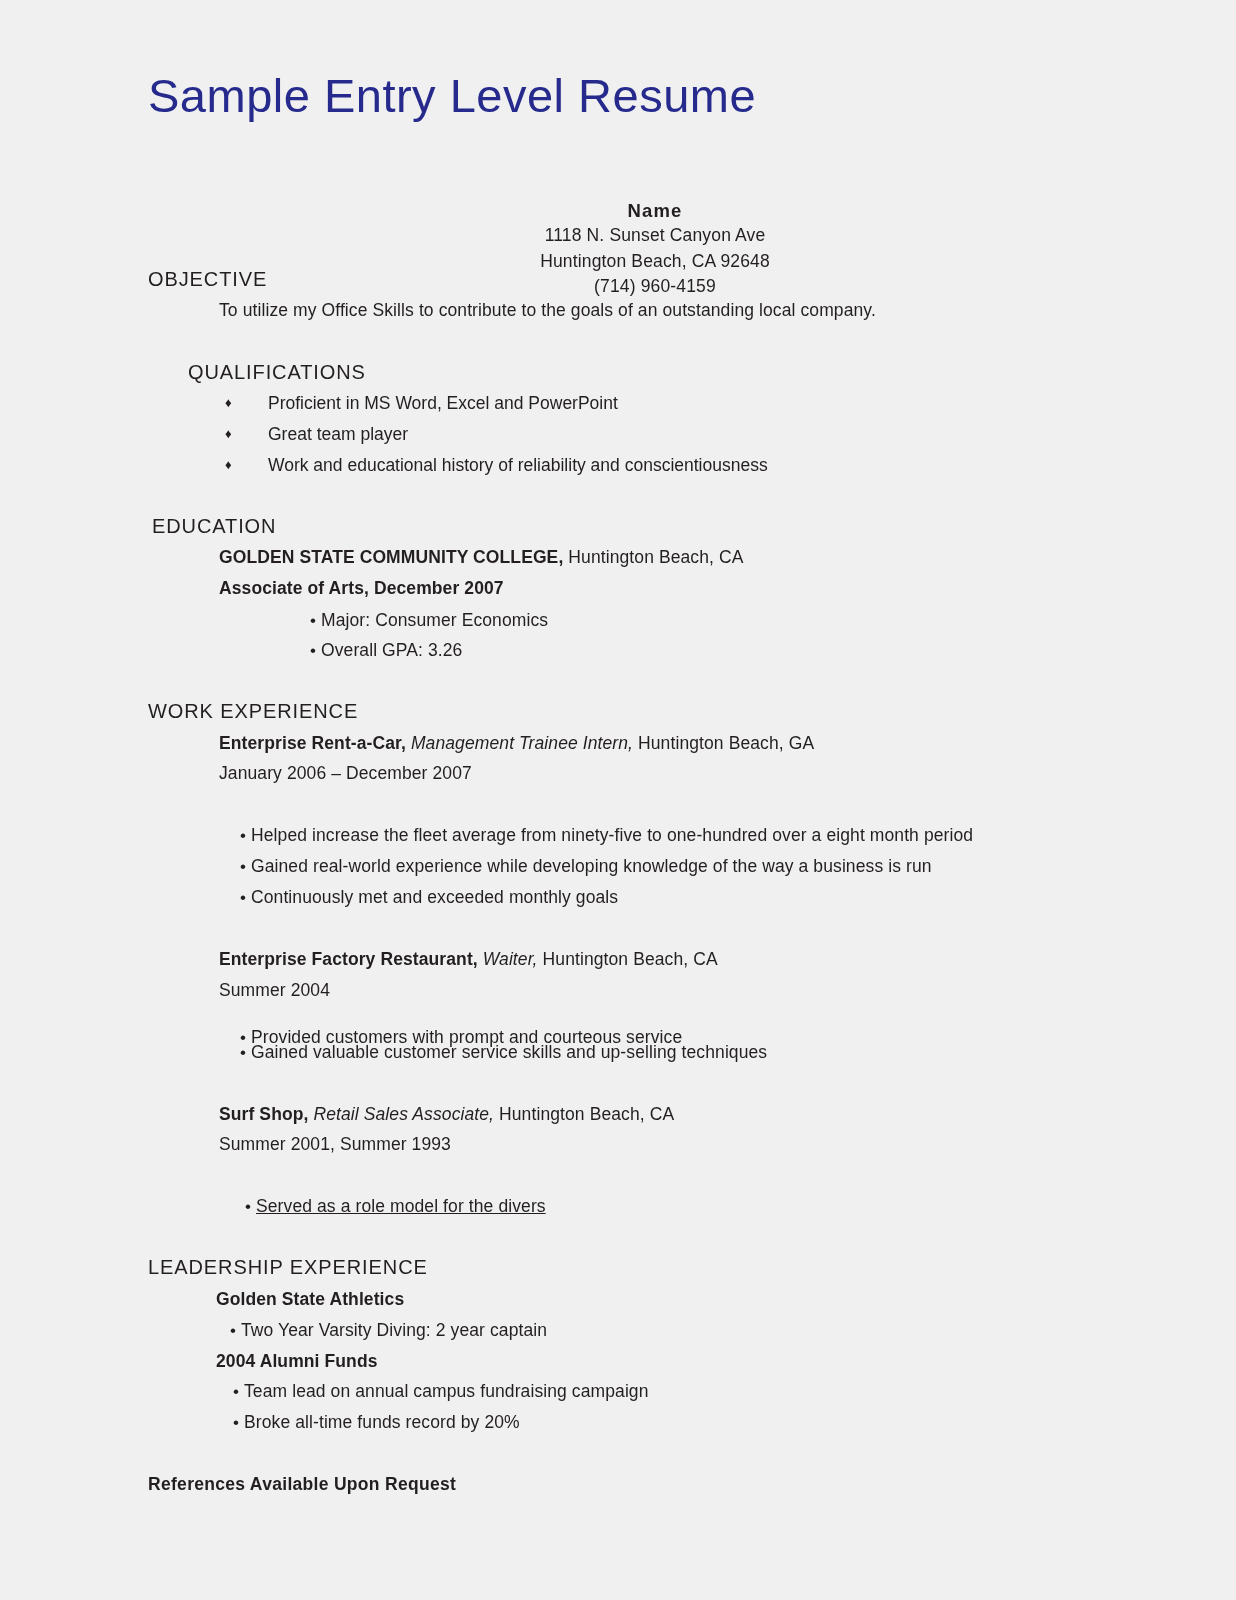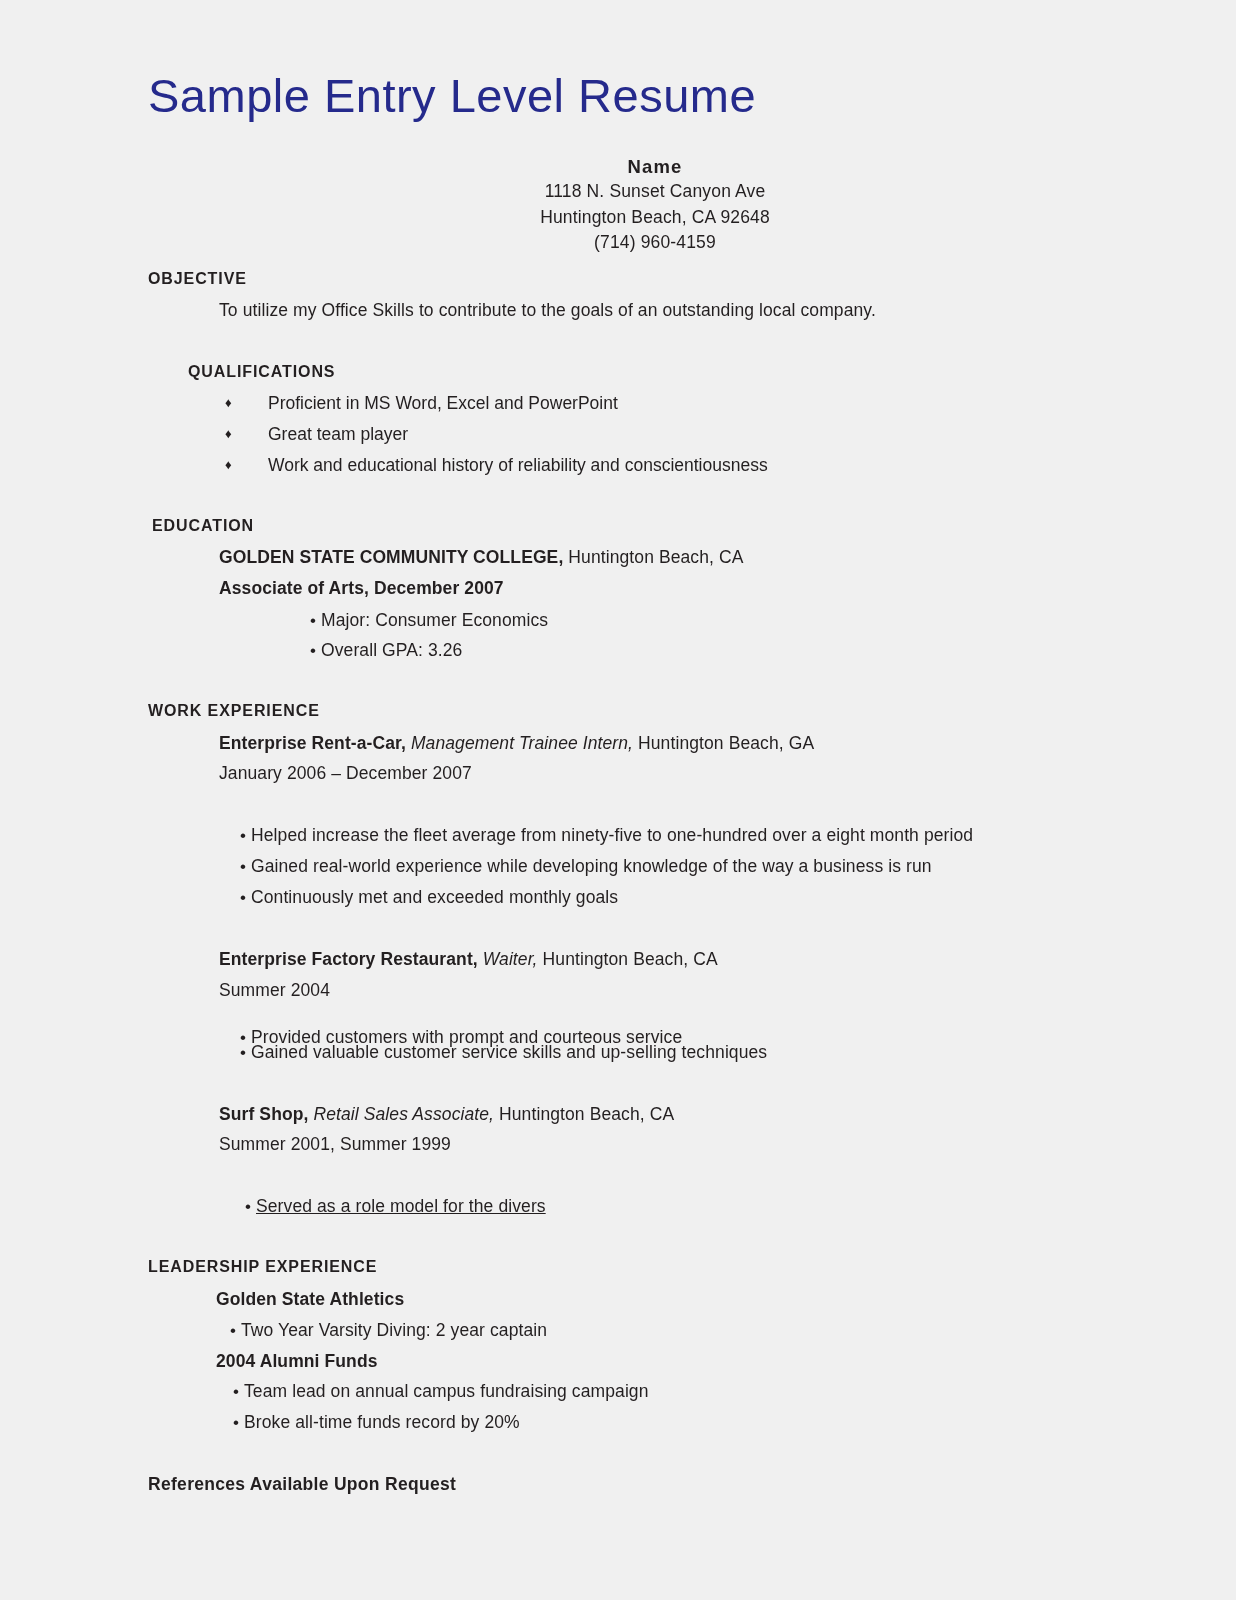--- a/index.html
+++ b/index.html
@@ -43,38 +43,39 @@
     left: 355px;
     top: 154px;
     width: 600px;
     text-align: center;
   }
   .contact-name {
     font-size: 18.5px;
     font-weight: bold;
     letter-spacing: 1.2px;
     line-height: 25px;
+    margin-top: 44px;
   }
   .contact-line {
     font-size: 17.5px;
     line-height: 25.5px;
     letter-spacing: 0.15px;
   }
 
   
   .row {
     position: absolute;
     white-space: nowrap;
     font-size: 17.5px;
     line-height: 22px;
     letter-spacing: 0.1px;
   }
   .section-head {
-    font-weight: bold;
-    font-size: 16px;
+    font-weight: normal;
+    font-size: 20px;
     letter-spacing: 0.9px;
   }
   .b { font-weight: bold; }
   .i { font-style: italic; }
 
   
   .bullet-dot::before {
     content: "\2022";
     display: inline-block;
     width: 11px;
@@ -155,21 +156,21 @@
   <div class="row" style="left:219px; top:948px;">
     <span class="b">Enterprise Factory Restaurant,</span><span class="i"> Waiter,</span><span> Huntington Beach, CA</span>
   </div>
   <div class="row" style="left:219px; top:979px;">Summer 2004</div>
   <div class="row bullet-dot" style="left:251px; top:1010px;margin-top:16px;">Provided customers with prompt and courteous service</div>
   <div class="row bullet-dot" style="left:251px; top:1041px;">Gained valuable customer service skills and up-selling techniques</div>
 
   <div class="row" style="left:219px; top:1103px;">
     <span class="b">Surf Shop,</span><span class="i"> Retail Sales Associate,</span><span> Huntington Beach, CA</span>
   </div>
-  <div class="row" style="left:219px; top:1133px;">Summer 2001, Summer 1999</div>
+  <div class="row" style="left:219px; top:1133px;">Summer 2001, Summer 1993</div>
   <div class="row bullet-dot" style="left:256px; top:1195px;text-decoration:underline;">Served as a role model for the divers</div>
 
   <div class="row section-head" style="left:148px; top:1256px;">LEADERSHIP EXPERIENCE</div>
 
   <div class="row b" style="left:216px; top:1288px;">Golden State Athletics</div>
   <div class="row bullet-dot" style="left:241px; top:1319px;">Two Year Varsity Diving: 2 year captain</div>
 
   <div class="row b" style="left:216px; top:1350px;">2004 Alumni Funds</div>
   <div class="row bullet-dot" style="left:244px; top:1380px;">Team lead on annual campus fundraising campaign</div>
   <div class="row bullet-dot" style="left:244px; top:1411px;">Broke all-time funds record by 20%</div>

